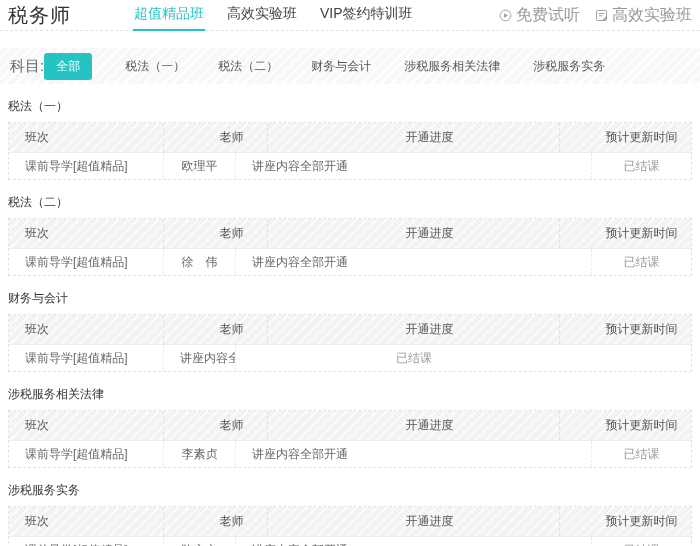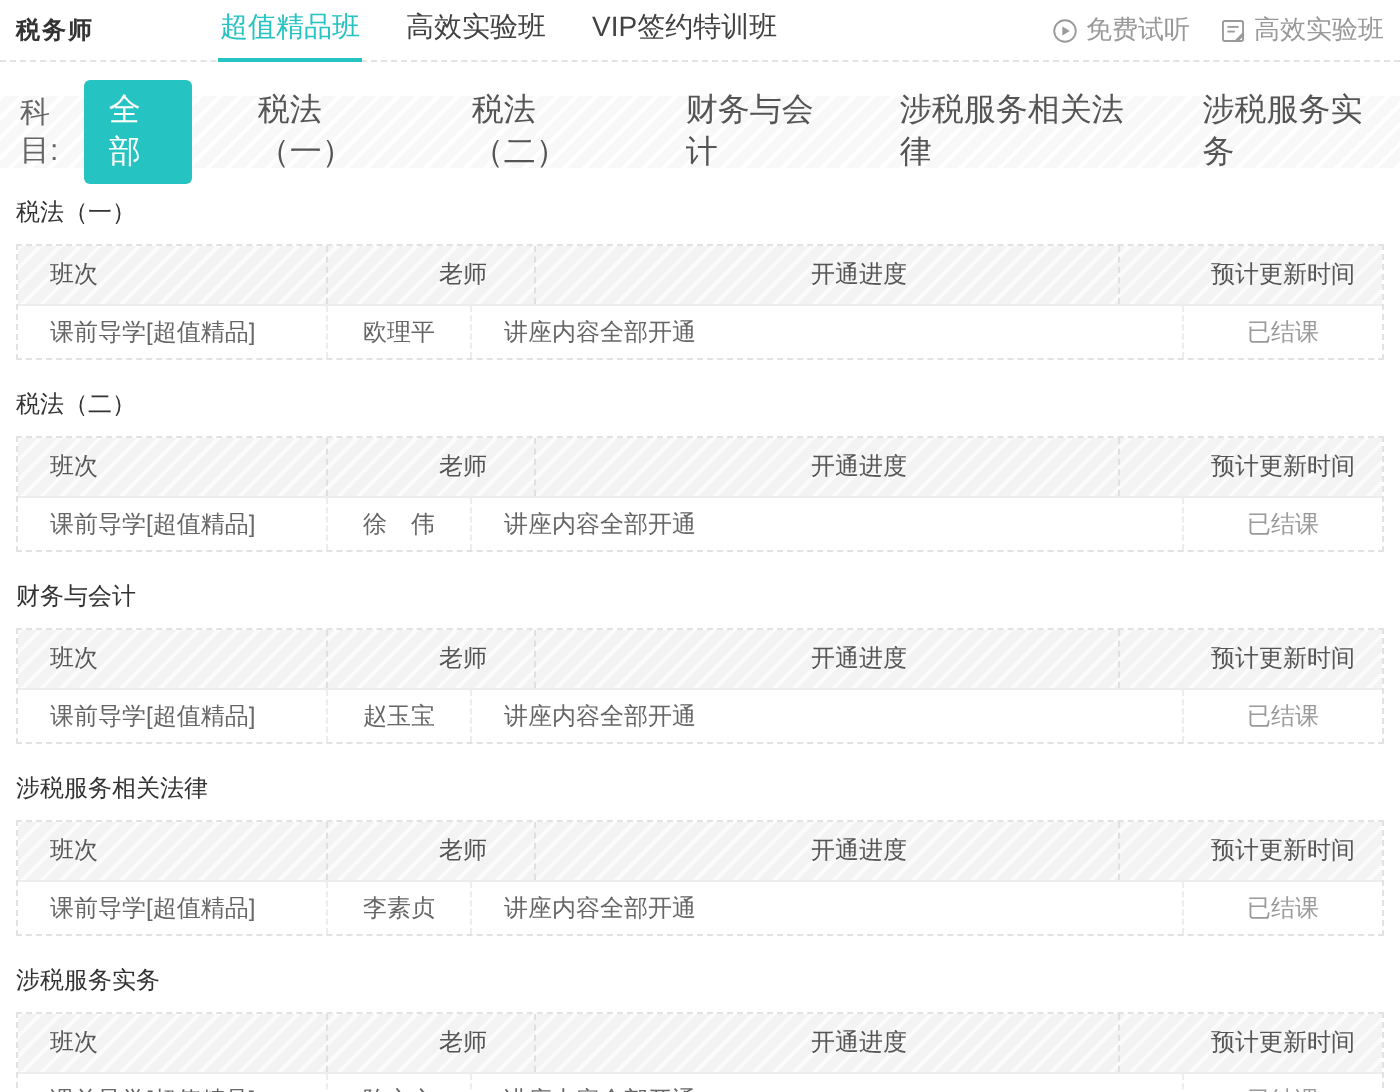--- a/index.html
+++ b/index.html
@@ -8,44 +8,44 @@
   body {
     width:700px; height:546px; overflow:hidden; background:#fff;
     font-family:"Liberation Sans","DejaVu Sans",sans-serif;
   }
 
   
   .topbar {
     height:31px; display:flex; align-items:center;
     border-bottom:1px dashed #e3e3e3; padding:0 8px;
   }
-  .brand { font-size:12px; font-weight:bold; color:#333; letter-spacing:1px; }
+  .brand { font-size:20px; font-weight:normal; color:#333; letter-spacing:1px; }
   .tabs { display:flex; margin-left:62px; gap:21px; height:31px; align-items:stretch; }
   .tab {
     font-size:14px; color:#424242; display:flex; align-items:center;
     border-bottom:2px solid transparent; padding:4px 1px; cursor:pointer;
   }
   .tab.active { color:var(--accent); border-bottom-color:var(--accent); }
   .actions { margin-left:auto; display:flex; gap:15px; align-items:center; }
   .action {
-    font-size:13px; color:#999; display:flex; align-items:center; gap:4px; cursor:pointer;
+    font-size:16px; color:#999; display:flex; align-items:center; gap:4px; cursor:pointer;
   }
   .action svg { display:block; }
 
   
   .filter {
     margin-top:17px; height:36px; display:flex; align-items:center; padding:0 10px;
     background-color:#f8f8f8;
     background-image:repeating-linear-gradient(135deg,
       rgba(255,255,255,.95) 0px, rgba(255,255,255,.95) 2px,
       transparent 2px, transparent 7px);
   }
   .filter-label { font-size:15px; color:#666; margin-right:0; }
   .filter-options { display:flex; align-items:center; gap:33px; }
-  .filter-opt { font-size:16px; color:#555; cursor:pointer; }
+  .filter-opt { font-size:12px; color:#555; cursor:pointer; }
   .filter-opt.pill {
     background:var(--accent); color:#fff; padding:5px 12px; border-radius:3px;
   }
 
   
   .section { margin-top:14px; padding:0 8px; }
   .section-title { font-size:12px; color:#333; margin:0 0 7px 0; }
   .gtable { border:1px dashed #e2e2e2; }
   .thead, .trow {
     display:grid; grid-template-columns:155px 72px 1fr 99px;
@@ -162,21 +162,20 @@
     <div class="section-title">财务与会计</div>
     <div class="gtable">
       <div class="thead">
         <div class="th col-course">班次</div>
         <div class="th">老师</div>
         <div class="th">开通进度</div>
         <div class="th">预计更新时间</div>
       </div>
       <div class="trow">
         <div class="td col-course">课前导学[超值精品]</div>
-        <div class="td">赵玉宝</div>
         <div class="td col-progress">讲座内容全部开通</div>
         <div class="td col-update">已结课</div>
       </div>
     </div>
   </div>
 
   <div class="section">
     <div class="section-title">涉税服务相关法律</div>
     <div class="gtable">
       <div class="thead">

